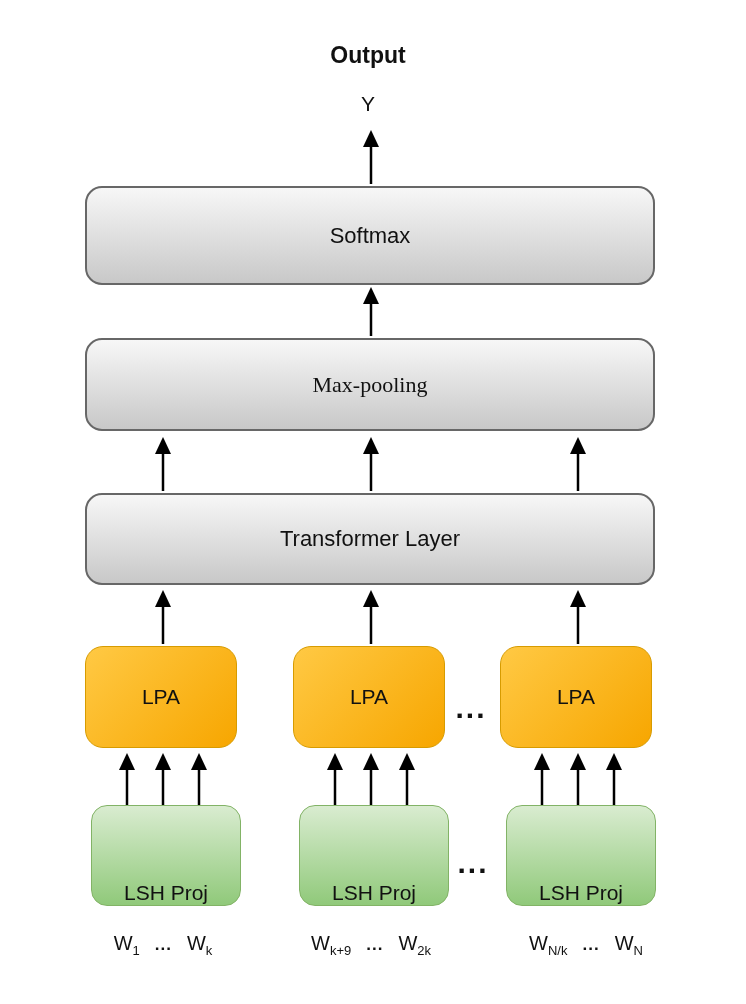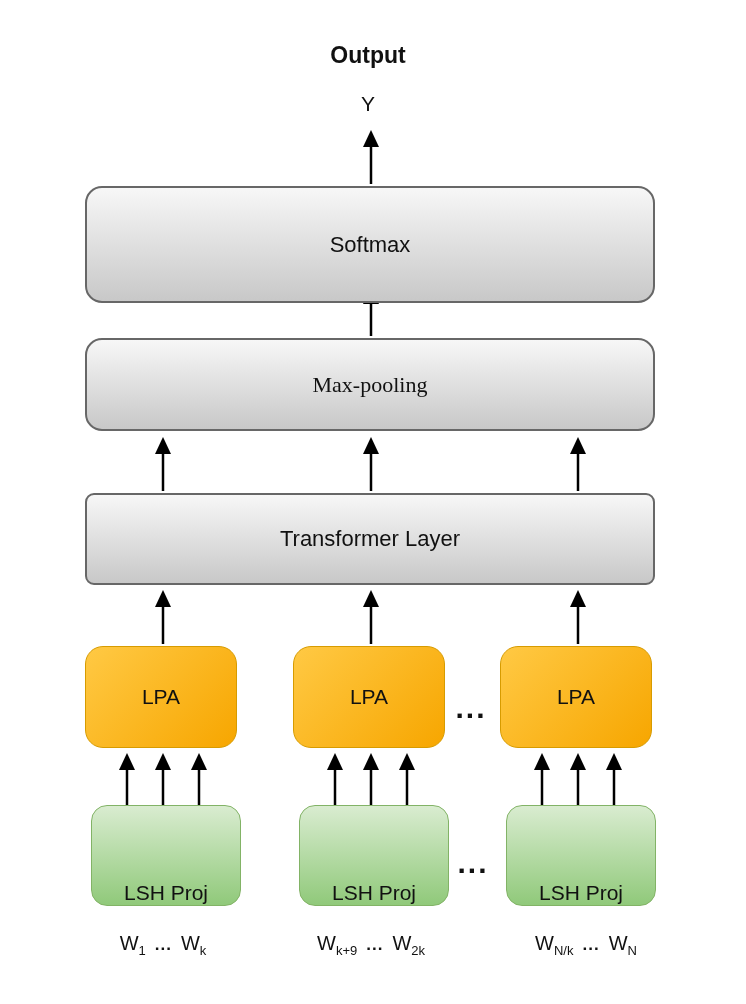--- a/index.html
+++ b/index.html
@@ -32,28 +32,28 @@
   .box {
     position: absolute;
     display: flex;
     align-items: center;
     justify-content: center;
     box-sizing: border-box;
     font-size: 22px;
     color: var(--text, #111111);
   }
   .gray-box {
-    left: 85px; width: 570px; height: 117px;
+    left: 85px; width: 570px; height: 99px;
     background: linear-gradient(to bottom, var(--box-gray-top, #f7f7f7), var(--box-gray-bottom, #c8c8c8));
     border: 2px solid var(--box-gray-border, #676767);
     border-radius: 17px;
   }
   .softmax-box { top: 186px; }
   .maxpool-box { top: 338px; height: 93px; font-family: Liberation Serif, serif; }
-  .transformer-box { top: 493px; height: 92px; border-radius: 9px; }
+  .transformer-box { top: 493px; height: 92px; }
   .lpa-box {
     top: 646px; width: 152px; height: 102px;
     background: linear-gradient(135deg, var(--box-orange-top, #ffc63e), var(--box-orange-bottom, #f7a600));
     border: 1.5px solid var(--box-orange-border, #d79b00);
     border-radius: 18px;
     font-size: 21px;
   }
   .lsh-box {
     top: 805px; width: 150px; height: 101px;
     background: linear-gradient(to bottom, var(--box-green-top, #d9ecd0), var(--box-green-bottom, #90c97a));
@@ -74,21 +74,21 @@
   }
   .lpa-dots { left: 446px; top: 703px; }
   .lsh-dots { left: 448px; top: 858px; }
   .input-label {
     position: absolute;
     top: 932px;
     width: 220px;
     display: flex;
     align-items: baseline;
     justify-content: center;
-    gap: 9px;
+    gap: 15px;
     font-size: 20px;
     color: var(--text, #111111);
   }
   .input-label .wdots {
     font-weight: bold;
     font-size: 17px;
     letter-spacing: 1px;
   }
   .wtok sub {
     font-size: 13px;

